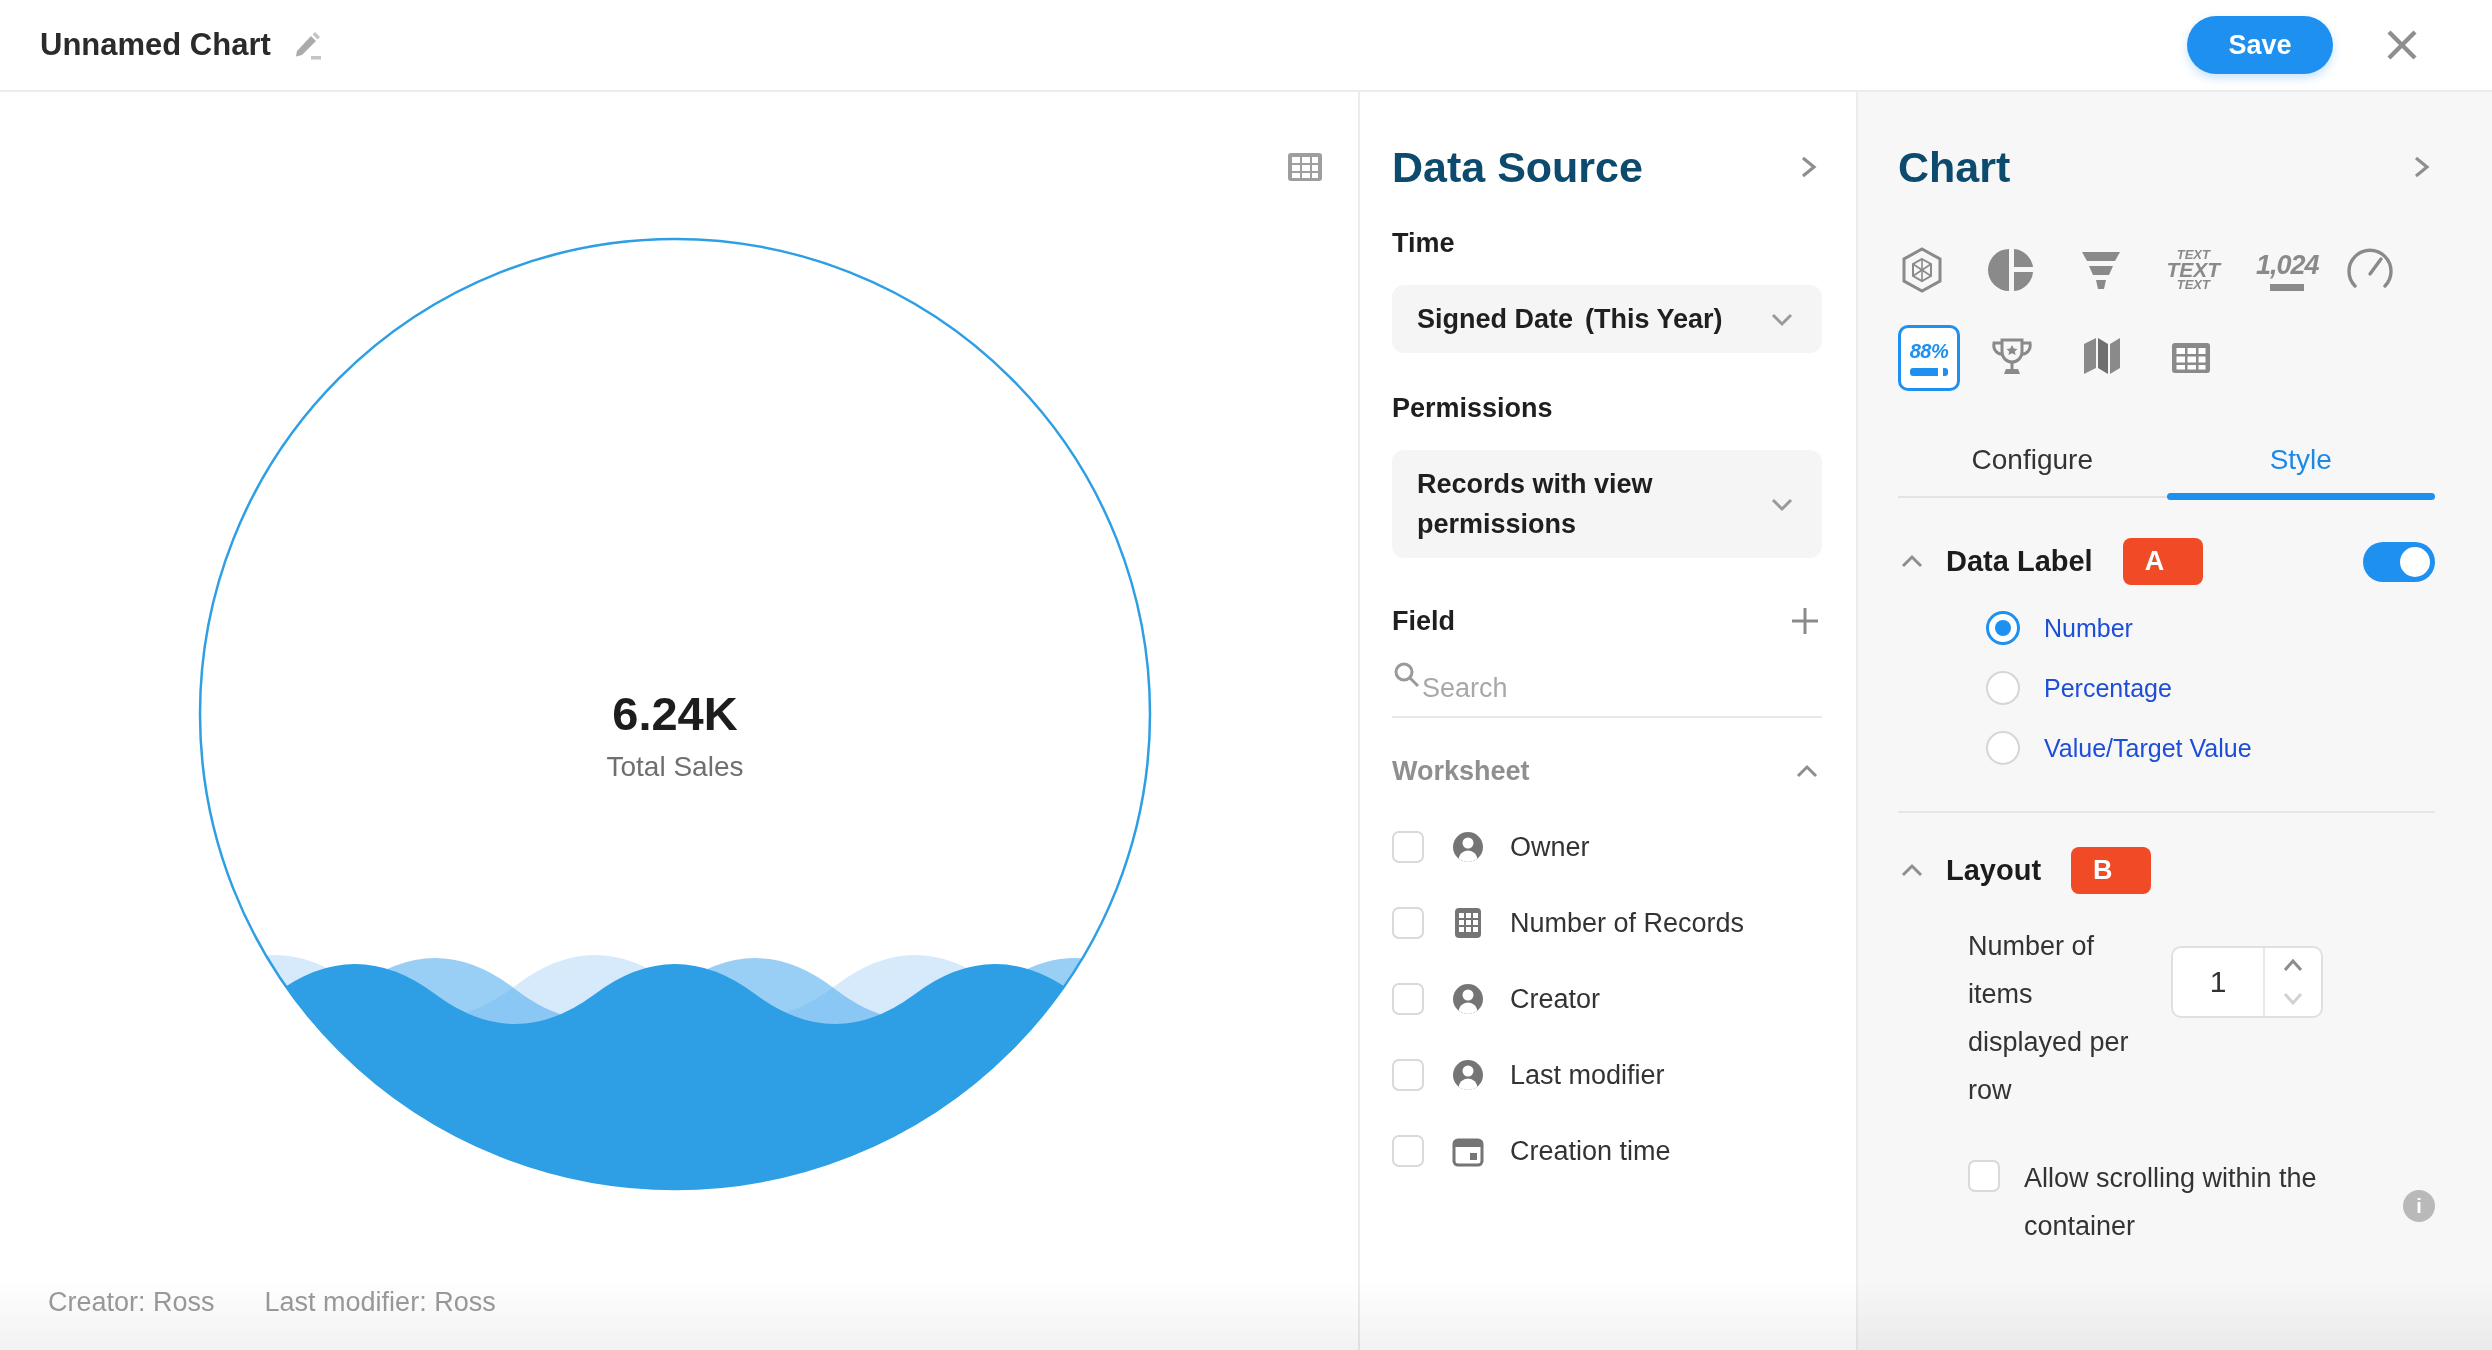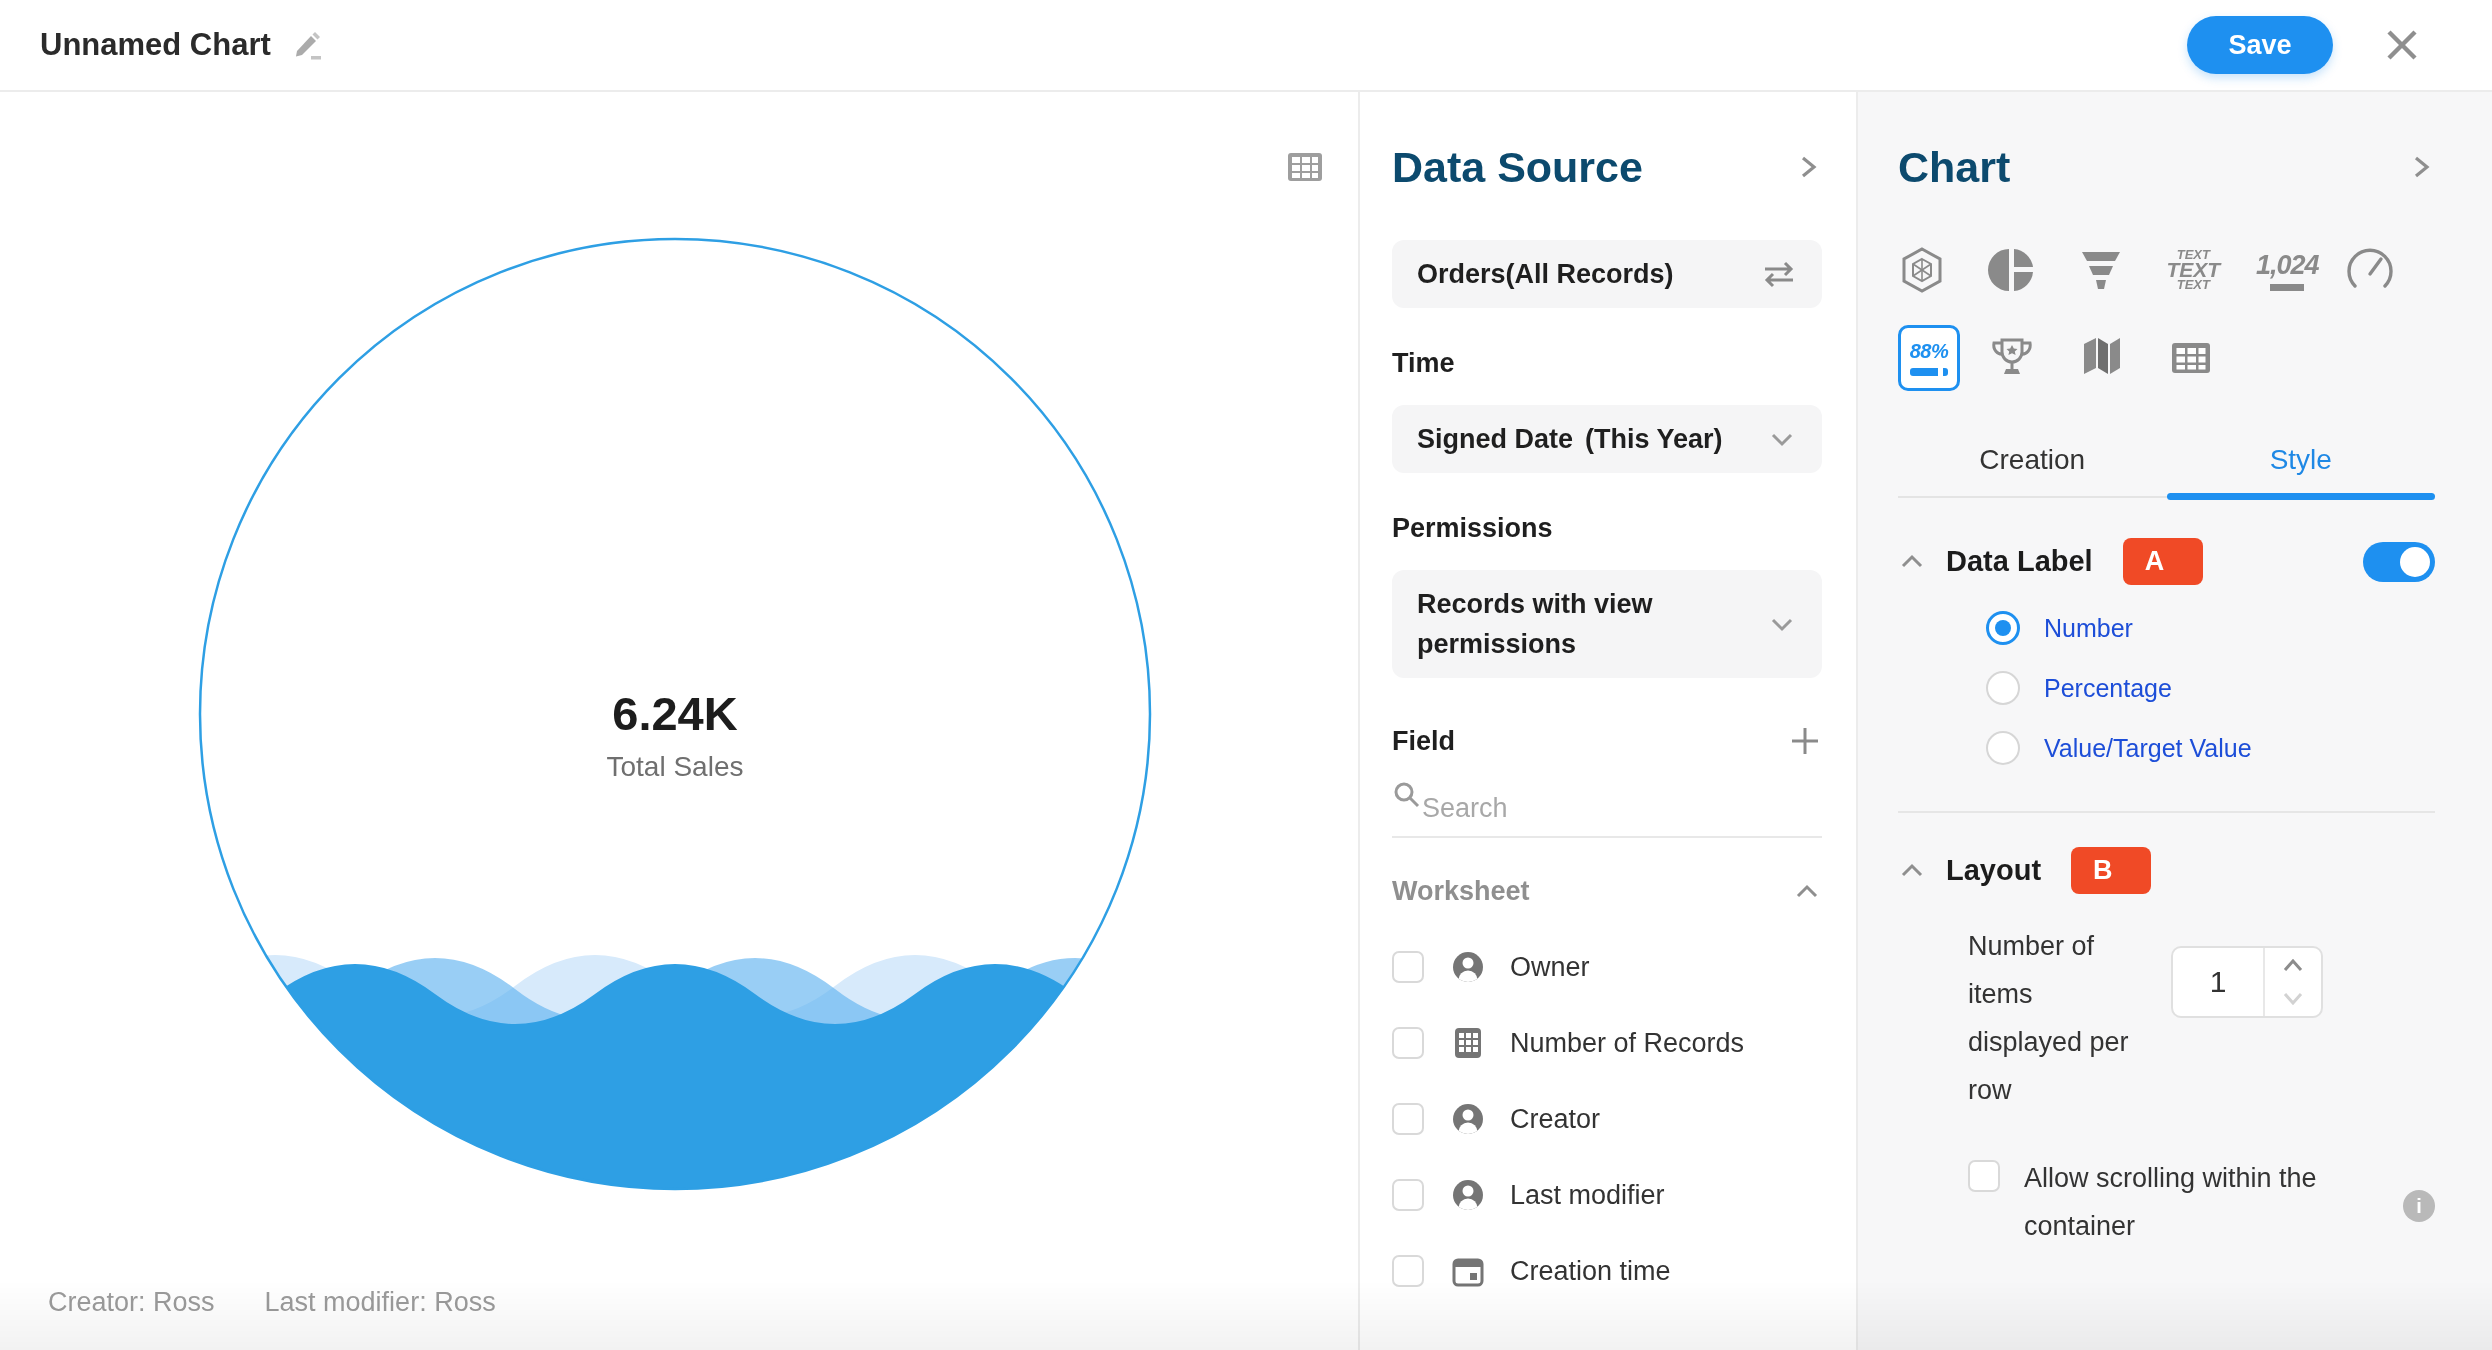--- a/index.html
+++ b/index.html
@@ -184,27 +184,20 @@
   </div>
 
   <div class="ds-panel">
     <div class="panel-head">
       <div class="panel-title">Data Source</div>
       <svg width="28" height="28" viewBox="0 0 28 28" style="cursor:pointer">
         <polyline points="9,5 20,14 9,23" fill="none" stroke="#8f8f8f" stroke-width="3.2"></polyline>
       </svg>
     </div>
 
-    <div class="src-box">
-      <span class="src-text">Orders(All Records)</span>
-      <svg width="36" height="32" viewBox="0 0 36 32">
-        <path d="M4 11 H28 M24 5 L30 11 L24 17" fill="none" stroke="#8a8a8a" stroke-width="3"></path>
-        <path d="M32 22 H8 M12 16 L6 22 L12 28" fill="none" stroke="#8a8a8a" stroke-width="3"></path>
-      </svg>
-    </div>
 
     <div class="sec-label">Time</div>
     <div class="select-box">
       <span class="select-text">
         <span>Signed Date</span><span class="gap12"></span><span>(This Year)</span>
       </span>
       <svg width="30" height="30" viewBox="0 0 30 30">
         <polyline points="6,11 15,20 24,11" fill="none" stroke="#9a9a9a" stroke-width="3"></polyline>
       </svg>
     </div>
@@ -420,21 +413,21 @@
               <rect x="20.5" y="31" width="8.5" height="4.5"></rect>
               <rect x="31.5" y="31" width="7" height="4.5"></rect>
           </g>
         </svg>
       </div>
       <div class="icon-cell"></div>
       <div class="icon-cell"></div>
     </div>
 
     <div class="tabs">
-      <div class="tab">Creation</div>
+      <div class="tab">Configure</div>
       <div class="tab active">Style</div>
       <div class="tab-underline"></div>
     </div>
 
     <div class="sec-row">
       <span class="chev">
         <svg width="28" height="28" viewBox="0 0 28 28">
             <polyline points="5,18 14,9 23,18" fill="none" stroke="#8f8f8f" stroke-width="3"></polyline>
           </svg>
       </span>

